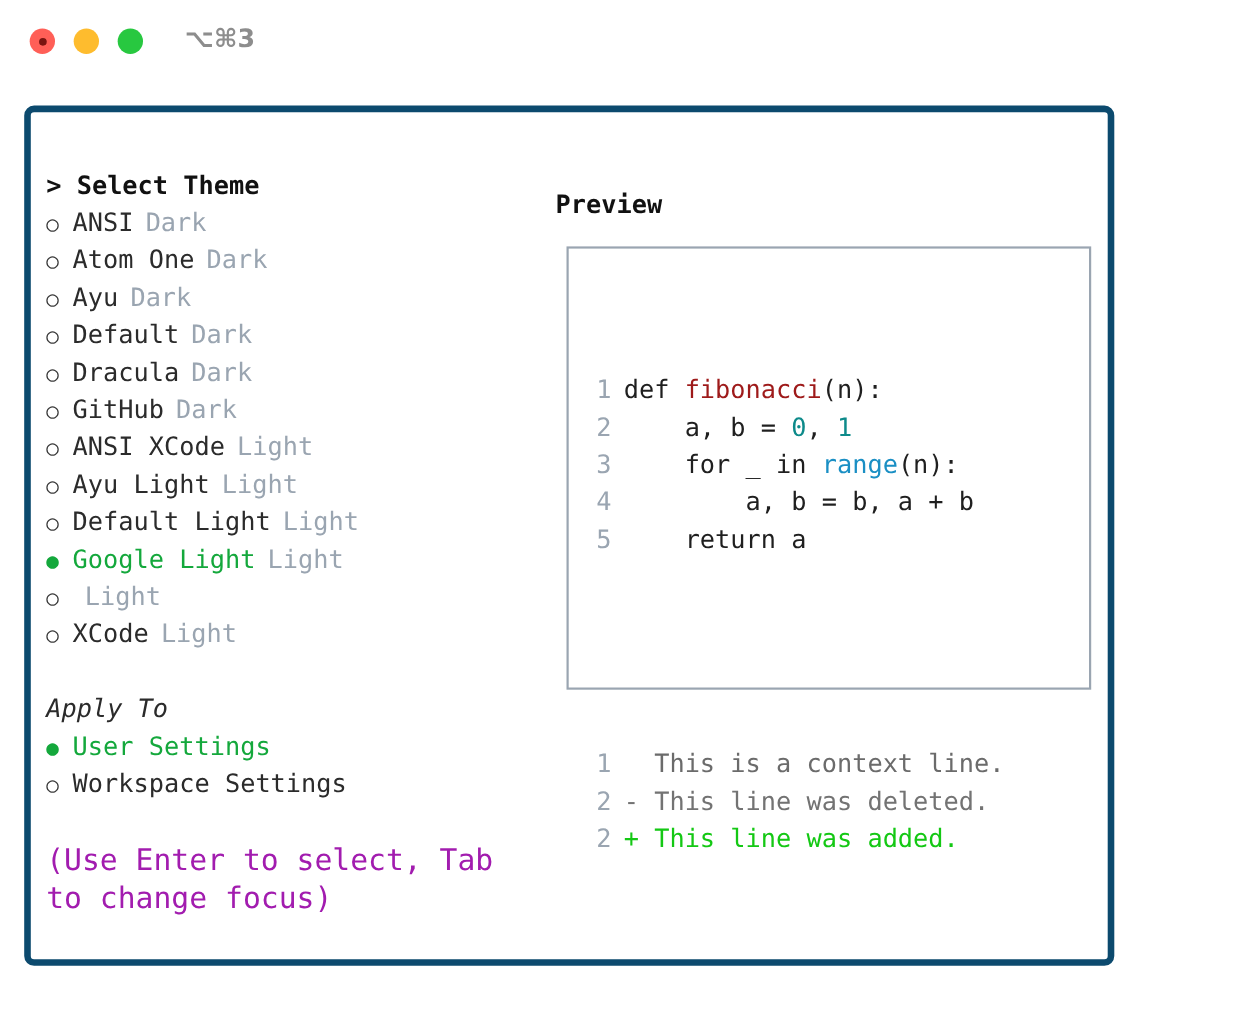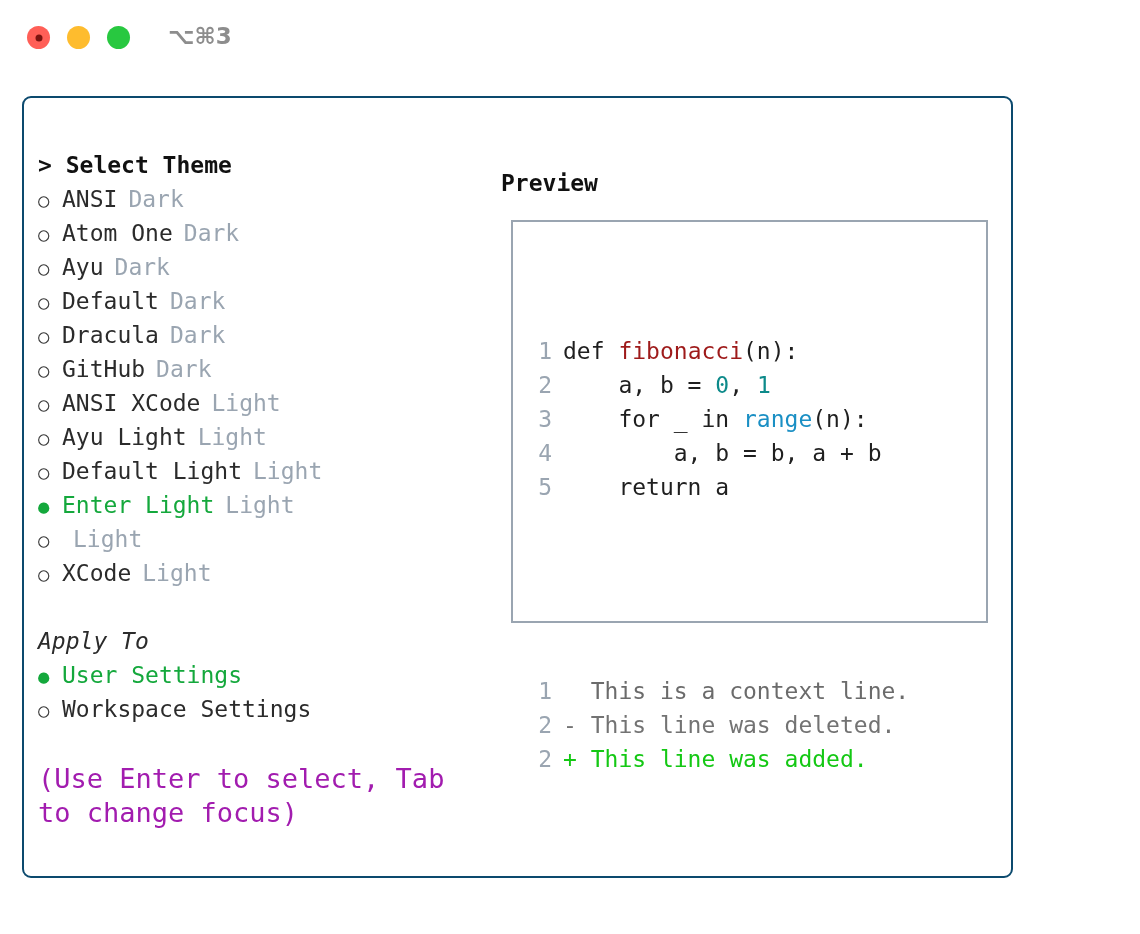--- a/index.html
+++ b/index.html
@@ -66,21 +66,21 @@
     letter-spacing: 0px;
     white-space: pre;
   }
   
   .card {
     position: absolute;
     left: 22px;
     top: 96px;
     width: 991px;
     height: 782px;
-    border: 2px solid #0c4a6e;
+    border: 6px solid #0c4a6e;
     border-radius: 9px;
     box-sizing: border-box;
     background: #ffffff;
   }
   
   .col-left {
     position: absolute;
     left: 14px;
     top: 50px;
     width: 420px;
@@ -195,21 +195,21 @@
       <div class="opt-list" id="theme-list">
           <div class="opt-row"><span class="bullet">○</span><span class="opt-name">ANSI</span><span class="opt-cat">Dark</span></div>
           <div class="opt-row"><span class="bullet">○</span><span class="opt-name">Atom One</span><span class="opt-cat">Dark</span></div>
           <div class="opt-row"><span class="bullet">○</span><span class="opt-name">Ayu</span><span class="opt-cat">Dark</span></div>
           <div class="opt-row"><span class="bullet">○</span><span class="opt-name">Default</span><span class="opt-cat">Dark</span></div>
           <div class="opt-row"><span class="bullet">○</span><span class="opt-name">Dracula</span><span class="opt-cat">Dark</span></div>
           <div class="opt-row"><span class="bullet">○</span><span class="opt-name">GitHub</span><span class="opt-cat">Dark</span></div>
           <div class="opt-row"><span class="bullet">○</span><span class="opt-name">ANSI XCode</span><span class="opt-cat">Light</span></div>
           <div class="opt-row"><span class="bullet">○</span><span class="opt-name">Ayu Light</span><span class="opt-cat">Light</span></div>
           <div class="opt-row"><span class="bullet">○</span><span class="opt-name">Default Light</span><span class="opt-cat">Light</span></div>
-          <div class="opt-row selected"><span class="bullet sel">●</span><span class="opt-name">Enter Light</span><span class="opt-cat">Light</span></div>
+          <div class="opt-row selected"><span class="bullet sel">●</span><span class="opt-name">Google Light</span><span class="opt-cat">Light</span></div>
           <div class="opt-row"><span class="bullet">○</span><span class="opt-cat">Light</span></div>
           <div class="opt-row"><span class="bullet">○</span><span class="opt-name">XCode</span><span class="opt-cat">Light</span></div>
         </div>
       <div class="spacer-row"></div>
       <div class="section-title plain">Apply To</div>
       <div class="opt-list" id="apply-list">
           <div class="opt-row selected"><span class="bullet sel">●</span><span class="opt-name">User Settings</span></div>
           <div class="opt-row"><span class="bullet">○</span><span class="opt-name">Workspace Settings</span></div>
         </div>
     </div>

